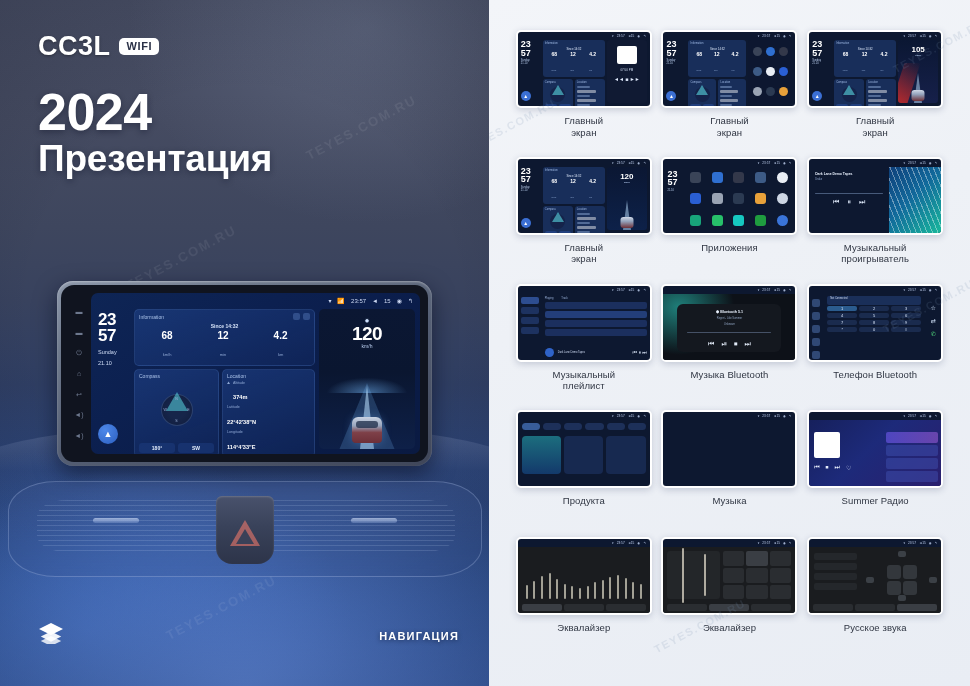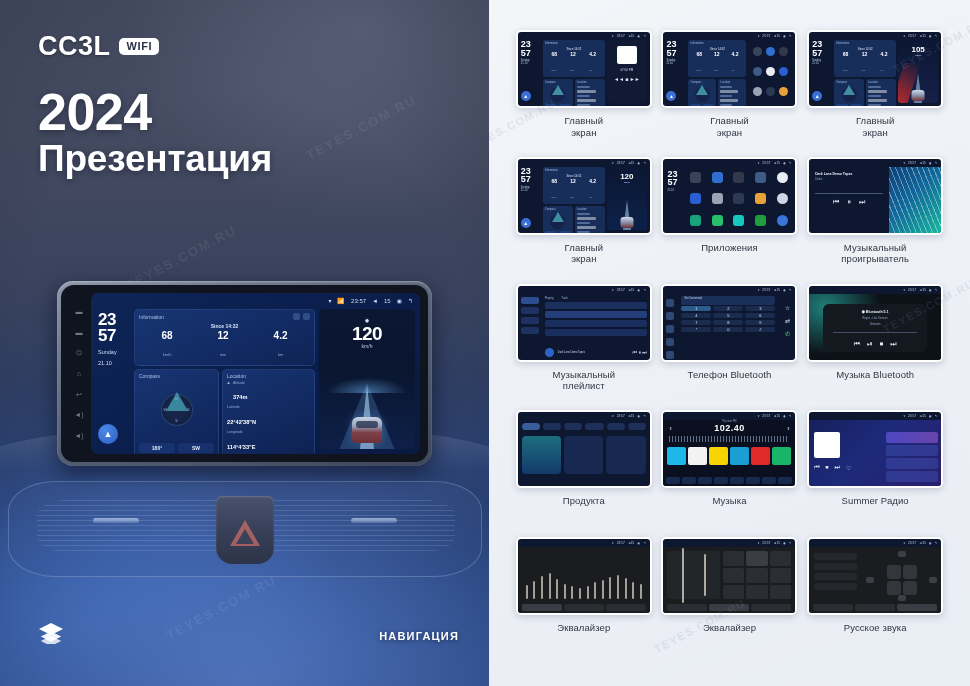--- a/index.html
+++ b/index.html
@@ -926,20 +926,49 @@
         <div class="cell">
           <div class="shot">
             <div class="shot-bar">
   <span class="sp"></span>
               <span>▾</span>
   <span>23:57</span>
   <span>◄15</span>
   <span>◉</span>
   <span>↰</span>
             </div>
+            <div class="m-bt">
+        <div class="m-bt-card">
+          <div class="m-bt-t">⬢ Bluetooth 5.1</div>
+          <div class="m-bt-s">Regret - Like Summer</div>
+          <div class="m-bt-s">Unknown</div>
+          <div style="height:1.5px;background:rgba(160,190,235,.35);border-radius:1px;margin:6px 4px 0"></div>
+          <div class="m-bt-ctl">
+            <span>⏮</span>
+            <span>⏯</span>
+            <span>⏹</span>
+            <span>⏭</span>
+                </div>
+              </div>
+            </div>
+          </div>
+     <div class="cap">
+       <span>Музыка Bluetooth</span>
+     </div>
+        </div>
+        <div class="cell">
+          <div class="shot">
+            <div class="shot-bar">
+  <span class="sp"></span>
+              <span>▾</span>
+  <span>23:57</span>
+  <span>◄15</span>
+  <span>◉</span>
+  <span>↰</span>
+            </div>
             <div class="m-phone">
         <div class="m-ph-rail">
           <i></i>
                 <i></i>
                 <i></i>
                 <i></i>
                 <i></i>
               </div>
         <div style="flex:1;position:relative">
           <div style="position:absolute;left:4px;right:4px;top:2px;height:9px;background:rgba(40,70,130,.5);border-radius:2px;font-size:2.6px;color:#cfdcf4;padding:1px 3px">Not Connected</div>
@@ -972,49 +1001,20 @@
         <div class="cell">
           <div class="shot">
             <div class="shot-bar">
   <span class="sp"></span>
               <span>▾</span>
   <span>23:57</span>
   <span>◄15</span>
   <span>◉</span>
   <span>↰</span>
             </div>
-            <div class="m-bt">
-        <div class="m-bt-card">
-          <div class="m-bt-t">⬢ Bluetooth 5.1</div>
-          <div class="m-bt-s">Regret - Like Summer</div>
-          <div class="m-bt-s">Unknown</div>
-          <div style="height:1.5px;background:rgba(160,190,235,.35);border-radius:1px;margin:6px 4px 0"></div>
-          <div class="m-bt-ctl">
-            <span>⏮</span>
-            <span>⏯</span>
-            <span>⏹</span>
-            <span>⏭</span>
-                </div>
-              </div>
-            </div>
-          </div>
-     <div class="cap">
-       <span>Музыка Bluetooth</span>
-     </div>
-        </div>
-        <div class="cell">
-          <div class="shot">
-            <div class="shot-bar">
-  <span class="sp"></span>
-              <span>▾</span>
-  <span>23:57</span>
-  <span>◄15</span>
-  <span>◉</span>
-  <span>↰</span>
-            </div>
             <div class="m-set">
         <div class="m-set-tabs">
           <i class="m-set-tab act"></i>
                 <i class="m-set-tab"></i>
                 <i class="m-set-tab"></i>
                 <i class="m-set-tab"></i>
                 <i class="m-set-tab"></i>
                 <i class="m-set-tab"></i>
         </div>
         <div class="m-set-cards">
@@ -1030,47 +1030,20 @@
         </div>
         <div class="cell">
           <div class="shot">
             <div class="shot-bar">
   <span class="sp"></span>
               <span>▾</span>
   <span>23:57</span>
   <span>◄15</span>
   <span>◉</span>
   <span>↰</span>
-            </div>
-            <div class="m-radio">
-        <div class="m-rd-band">Русское FM</div>
-        <div style="display:flex;align-items:center;justify-content:space-between;padding:0 6px">
-          <span style="color:#dbe6f8;font-size:7px">‹</span>
-          <span class="m-rd-freq" style="margin:0">102.40</span>
-          <span style="color:#dbe6f8;font-size:7px">›</span>
-              </div>
-        <div class="m-rd-scale"></div>
-        <div class="m-rd-presets">
-          <i class="m-rd-p" style="background:#1db8ea"></i>
-                <i class="m-rd-p" style="background:#f2f2f2"></i>
-                <i class="m-rd-p" style="background:#f5d400"></i>
-                <i class="m-rd-p" style="background:#1a9fd4"></i>
-                <i class="m-rd-p" style="background:#e02a2a"></i>
-                <i class="m-rd-p" style="background:#18b46a"></i>
-              </div>
-        <div class="m-rd-bottom">
-                <i></i>
-                <i></i>
-                <i></i>
-                <i></i>
-                <i></i>
-                <i></i>
-                <i></i>
-                <i></i>
-              </div>
             </div>
           </div>
      <div class="cap">
        <span>Музыка</span>
      </div>
         </div>
         <div class="cell">
           <div class="shot">
             <div class="shot-bar">
   <span class="sp"></span>

